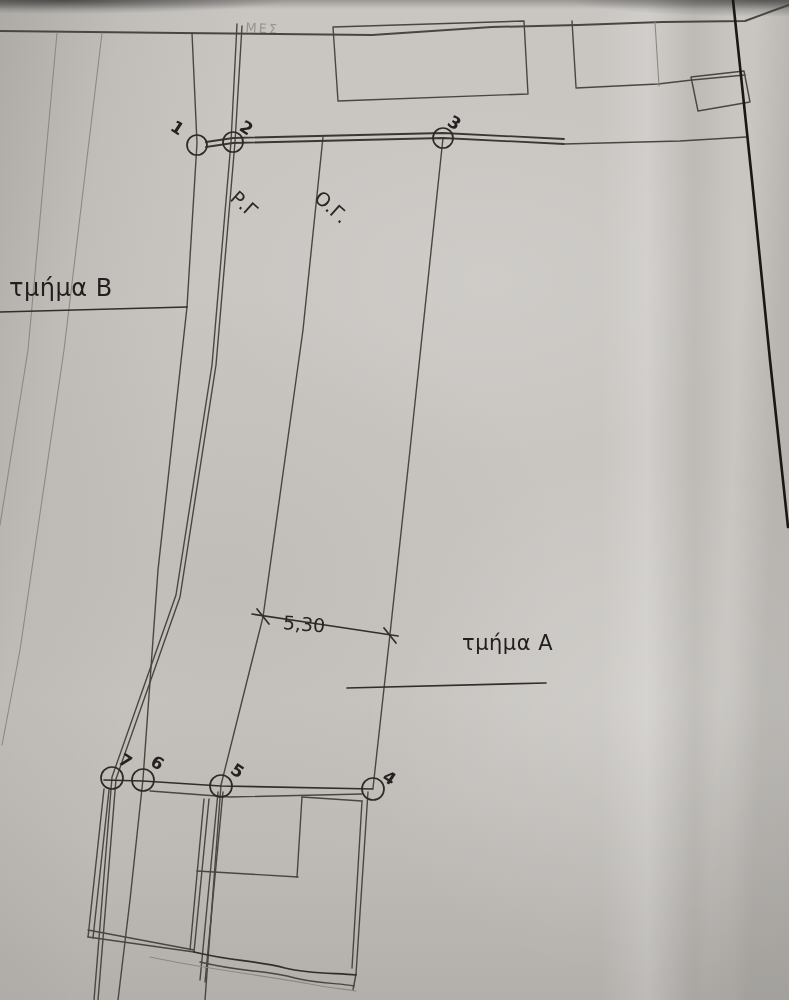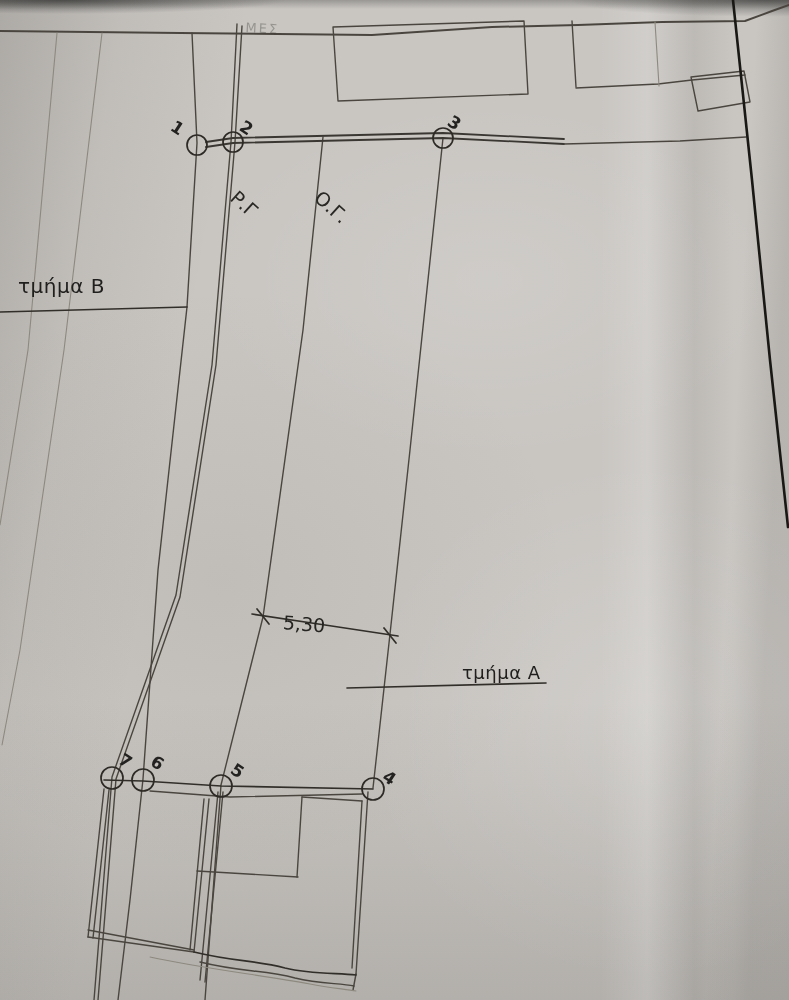--- a/index.html
+++ b/index.html
@@ -30,22 +30,22 @@
   svg.plan *{fill:none;stroke-linecap:round;stroke-linejoin:round;}
   .st-f{stroke:var(--ink-faint);stroke-width:1.1;}
   .st-m{stroke:var(--ink);stroke-width:1.4;}
   .st-b{stroke:var(--ink);stroke-width:2;}
   .st-d{stroke:var(--ink-dark);stroke-width:1.7;}
   .st-s{stroke:#3a3733;stroke-width:1.8;}
   .st-k{stroke:var(--ink-black);stroke-width:2.6;}
   .st-circ{stroke:#2d2a26;stroke-width:1.7;}
   .st-dot{fill:var(--ink-black);stroke:none;}
   .lbl{position:absolute;color:#201f1d;white-space:nowrap;transform-origin:0 0;}
-  .lbl-b{left:18px;top:274px;font-size:20px;letter-spacing:.5px;}
-  .lbl-a{left:462px;top:662px;font-size:18px;letter-spacing:.5px;}
+  .lbl-b{left:9px;top:274px;font-size:24px;letter-spacing:.5px;}
+  .lbl-a{left:462px;top:631px;font-size:21px;letter-spacing:.5px;}
   .lbl-rg{left:241px;top:186px;font-size:19px;transform:rotate(42deg);color:#2a2824;}
   .lbl-og{left:325px;top:186px;font-size:19px;transform:rotate(42deg);color:#2a2824;}
   .lbl-dim{left:284px;top:611px;font-size:19px;transform:rotate(5deg);color:#262522;}
   .lbl-note{left:246px;top:20px;font-size:13px;transform:rotate(3deg);color:rgba(58,56,50,.35);letter-spacing:2px;}
   .point-label{
     position:absolute;font-size:17px;font-weight:600;color:#232220;
     transform:rotate(33deg);transform-origin:0 0;white-space:nowrap;
   }
 </style>
 </head>

